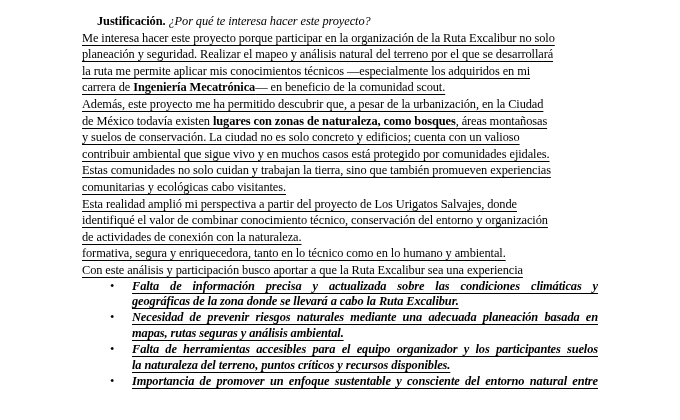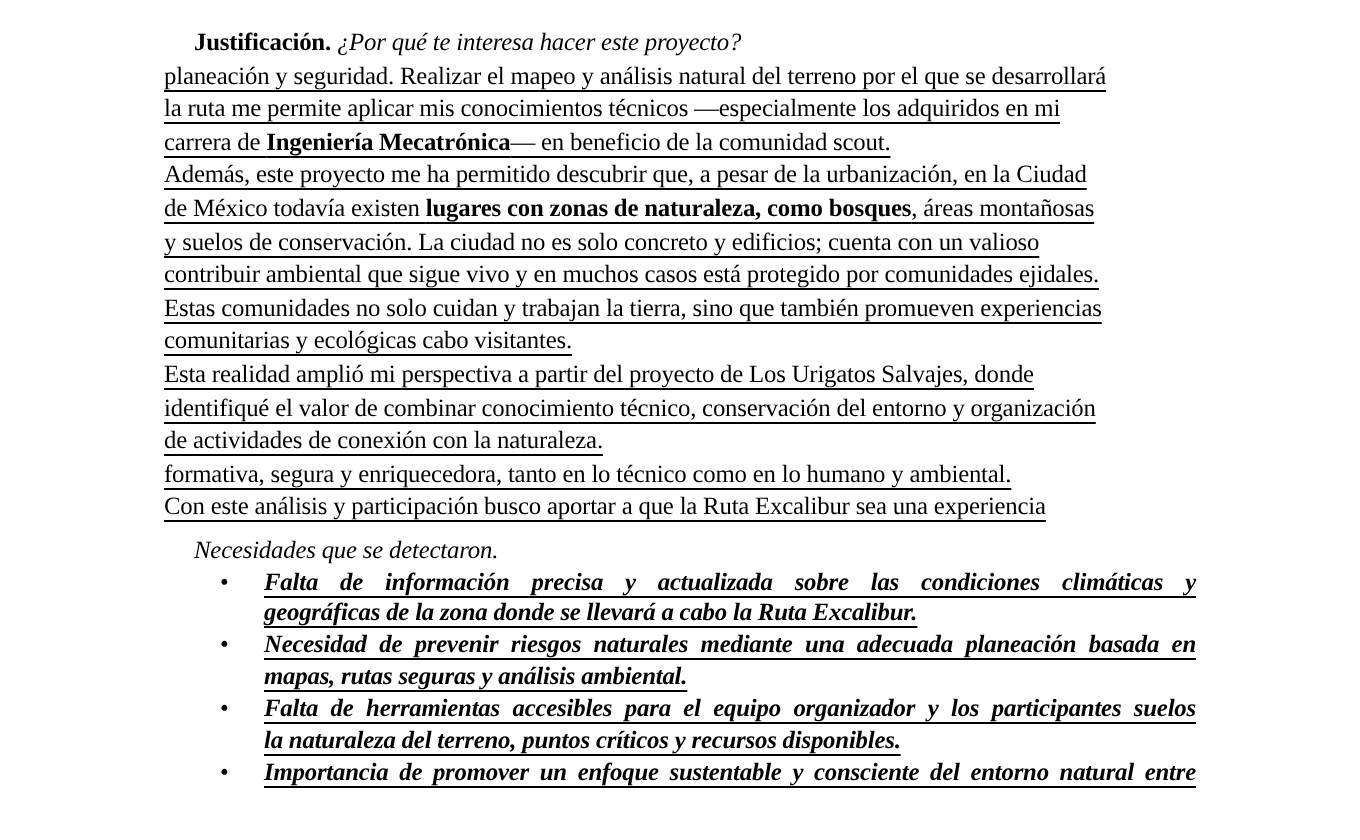--- a/index.html
+++ b/index.html
@@ -69,37 +69,37 @@
 <body>
 
 <div class="page">
   <div class="doc">
 
     <div class="line heading-line">
       <span class="bold">Justificación.</span><span class="italic"> ¿Por qué te interesa hacer este proyecto?</span>
     </div>
 
     <div>
+        <div class="line uline"><span>Me interesa hacer este proyecto porque participar en la organización de la Ruta Excalibur no solo</span></div>
         <div class="line uline"><span>planeación y seguridad. Realizar el mapeo y análisis natural del terreno por el que se desarrollará</span></div>
         <div class="line uline"><span>la ruta me permite aplicar mis conocimientos técnicos —especialmente los adquiridos en mi</span></div>
         <div class="line uline"><span>carrera de </span><span class="bold">Ingeniería Mecatrónica</span><span>— en beneficio de la comunidad scout.</span></div>
         <div class="line uline"><span>Además, este proyecto me ha permitido descubrir que, a pesar de la urbanización, en la Ciudad</span></div>
         <div class="line uline"><span>de México todavía existen </span><span class="bold">lugares con zonas de naturaleza, como bosques</span><span>, áreas montañosas</span></div>
         <div class="line uline"><span>y suelos de conservación. La ciudad no es solo concreto y edificios; cuenta con un valioso</span></div>
         <div class="line uline"><span>contribuir ambiental que sigue vivo y en muchos casos está protegido por comunidades ejidales.</span></div>
         <div class="line uline"><span>Estas comunidades no solo cuidan y trabajan la tierra, sino que también promueven experiencias</span></div>
         <div class="line uline"><span>comunitarias y ecológicas cabo visitantes.</span></div>
         <div class="line uline"><span>Esta realidad amplió mi perspectiva a partir del proyecto de Los Urigatos Salvajes, donde</span></div>
         <div class="line uline"><span>identifiqué el valor de combinar conocimiento técnico, conservación del entorno y organización</span></div>
         <div class="line uline"><span>de actividades de conexión con la naturaleza.</span></div>
         <div class="line uline"><span>formativa, segura y enriquecedora, tanto en lo técnico como en lo humano y ambiental.</span></div>
         <div class="line uline"><span>Con este análisis y participación busco aportar a que la Ruta Excalibur sea una experiencia</span></div>
       </div>
 
-    <div class="line needs-heading">Necesidades que se detectaron.</div>
 
     <div>
         <div class="bullet-item">
           <span class="bullet-marker">•</span>
           <div class="bullet-lines">
             <div class="line uline jl">Falta de información precisa y actualizada sobre las condiciones climáticas y</div>
             <div class="line uline">geográficas de la zona donde se llevará a cabo la Ruta Excalibur.</div>
           </div>
         </div>
         <div class="bullet-item">

